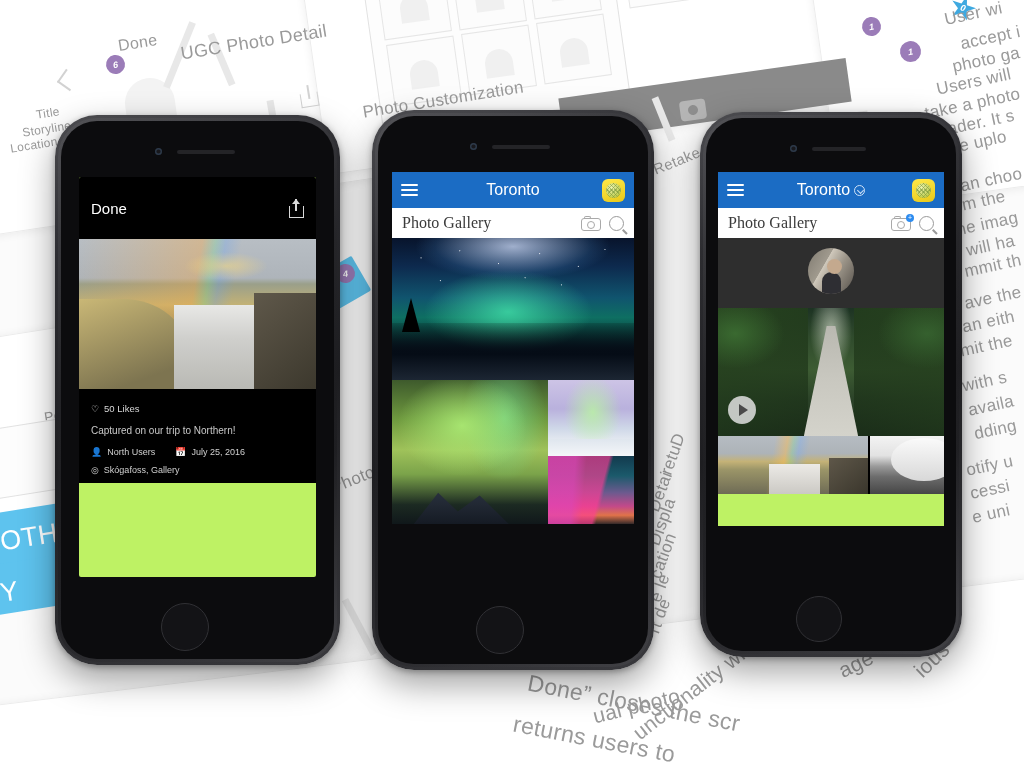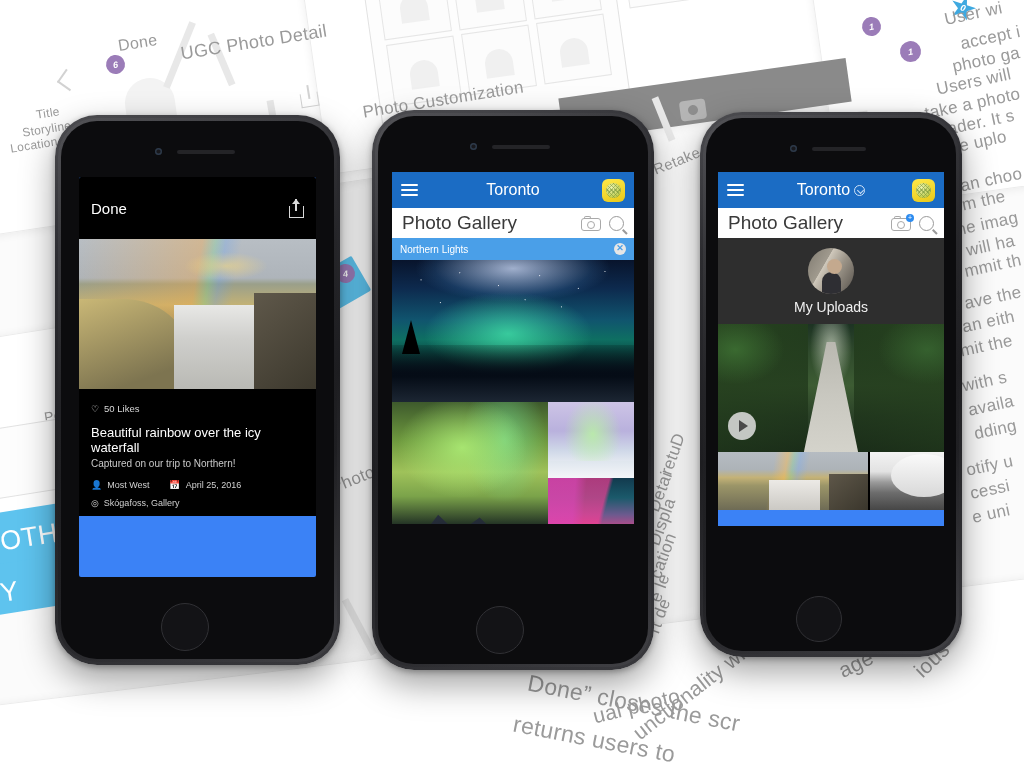--- a/index.html
+++ b/index.html
@@ -61,21 +61,21 @@
   .speaker {
     position:absolute; height:4px; border-radius:2px;
     background:#242427; top:29px;
   }
   .camdot {
     position:absolute; width:7px; height:7px; border-radius:50%;
     background:#18181c; top:27px;
     box-shadow: inset 0 0 0 1.4px #2d3a4a;
   }
   .screen {
-    position:absolute; overflow:hidden; background:#3b82f6;
+    position:absolute; overflow:hidden; background:#bef264;
   }
   .homebtn {
     position:absolute; border-radius:50%;
     border:1.6px solid #313135; background:#131316;
   }
 
   
   .p1-topbar {
     height:62px; background:#000; position:relative;
     display:flex; align-items:center; justify-content:space-between;
@@ -157,21 +157,21 @@
     width:15px; height:15px; border-radius:50%;
     background:
       repeating-linear-gradient(48deg, rgba(120,150,60,.55) 0 1px, transparent 1px 3px),
       repeating-linear-gradient(-48deg, rgba(120,150,60,.5) 0 1px, transparent 1px 3px),
       radial-gradient(circle at 35% 32%, #eef2b0, #c3cf55 65%, #9aa840);
   }
   .searchbar {
     height:30px; background:#ffffff;
     display:flex; align-items:center; padding:0 10px; gap:8px;
   }
-  .searchbar .label { flex:1; font-size:19px; color:#3a3a3a; }
+  .searchbar .label { flex:1; font-size:16px; color:#3a3a3a;font-family:Liberation Serif, serif; }
   .cam-icon { width:20px; height:15px; position:relative; }
   .cam-icon .body {
     position:absolute; inset:0; top:2px; border:1.4px solid #a9a9a9; border-radius:3px;
   }
   .cam-icon .bump {
     position:absolute; left:3px; top:0; width:7px; height:3px;
     border:1.4px solid #a9a9a9; border-bottom:none; border-radius:2px 2px 0 0;
   }
   .cam-icon .lens {
     position:absolute; left:6px; top:5px; width:8px; height:8px;
@@ -488,30 +488,29 @@
           <div class="hill"></div>
           <div class="rock"></div>
           <div class="fall"></div>
         </div>
 
         <div class="p1-meta">
           <div class="p1-likes">
             <span class="heart">♡</span>
             <span>50 Likes</span>
           </div>
-          <div class="p1-title">Beautiful rainbow over the icy waterfall</div>
           <div class="p1-sub">Captured on our trip to Northern!</div>
           <div class="p1-row">
             <span class="p1-cell">
               <span class="glyph">👤</span>
-              <span>Most West</span>
+              <span>North Users</span>
             </span>
             <span class="p1-cell">
               <span class="glyph">📅</span>
-              <span>April 25, 2016</span>
+              <span>July 25, 2016</span>
             </span>
           </div>
           <div class="p1-cell" style="font-size:9px;color:#d0d0d0;">
             <span class="glyph">◎</span>
             <span>Skógafoss, Gallery</span>
           </div>
         </div>
       </div>
 
       <div class="homebtn" style="left:100px; top:482px; width:48px; height:48px;"></div>
@@ -542,24 +541,20 @@
         <div class="searchbar">
           <span class="label">Photo Gallery</span>
           <span class="cam-icon">
             <span class="bump"></span>
               <span class="body"></span>
               <span class="lens"></span>
           </span>
           <span class="mag"></span>
         </div>
 
-        <div class="tagrow">
-          <span class="tag">Northern Lights</span>
-          <span class="clear-x">✕</span>
-        </div>
 
         <div class="grid-wrap">
           <div class="tile tile-aurora1">
             <div class="stars"></div>
               <div class="ridge"></div>
               <div class="tree"></div>
           </div>
           <div style="display:flex; height:152px;">
             <div class="tile tile-aurora2" style="flex:0 0 156px; height:152px;">
               <div class="mtn"></div>
@@ -613,21 +608,20 @@
           </span>
           <span class="mag"></span>
         </div>
 
 
         <div class="uploads">
           <div class="avatar">
             <div class="torso"></div>
               <div class="head"></div>
           </div>
-          <div class="uploads-label">My Uploads</div>
         </div>
 
         <div style="background:#000;">
           <div class="tile tile-jungle">
             <div class="leafL"></div>
               <div class="leafR"></div>
               <div class="path"></div>
             <div class="playbtn"></div>
           </div>
           <div style="display:flex; height:58px;">

